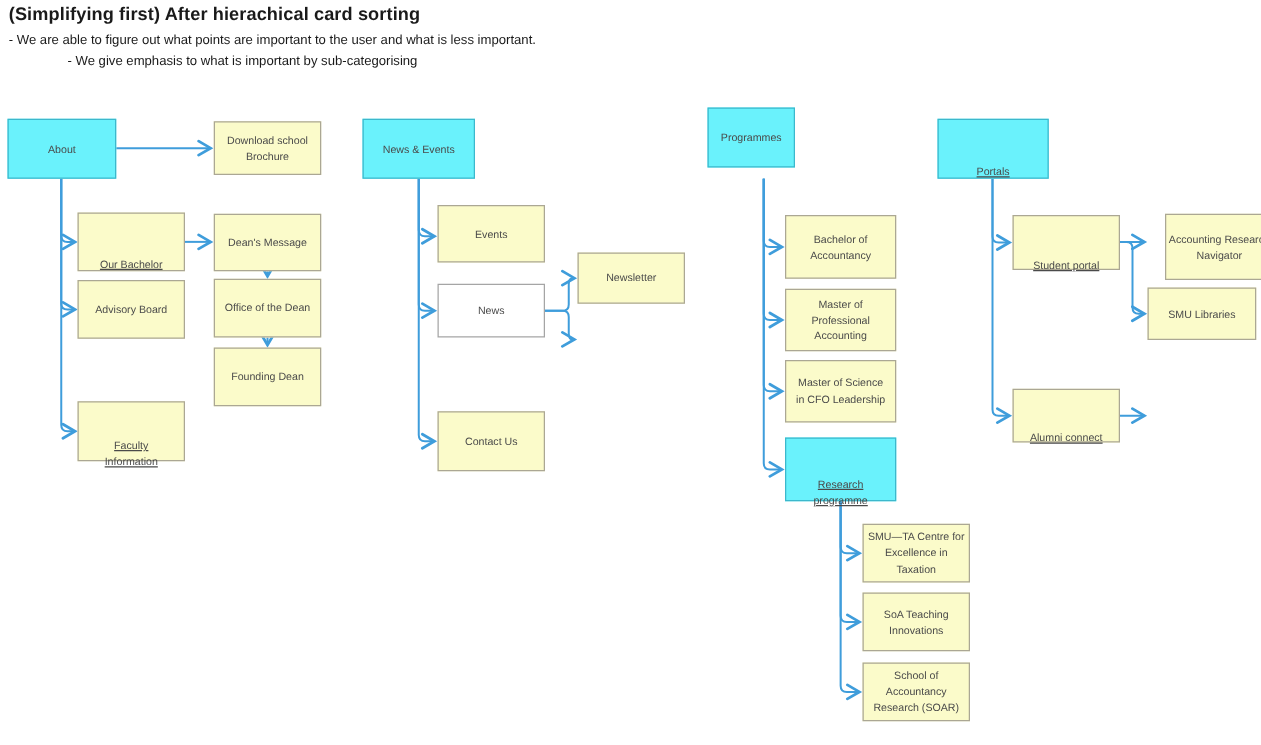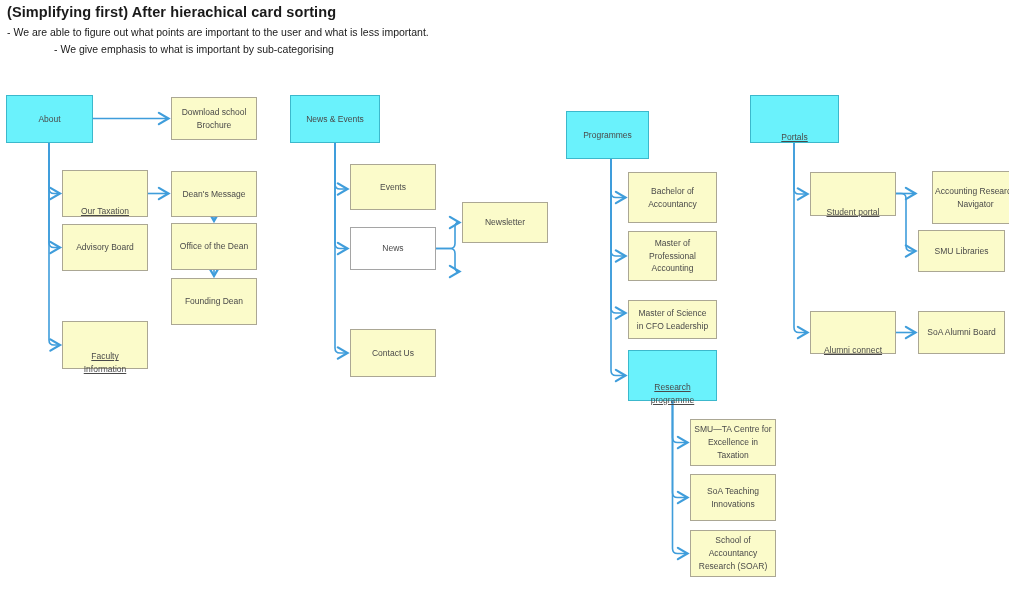--- a/index.html
+++ b/index.html
@@ -81,53 +81,52 @@
     <path class="conn" marker-end="url(#arrowhead)" d="M794,143 V189 Q794,194 799,194 H807.5"></path>
     <path class="conn" marker-end="url(#arrowhead)" d="M794,143 V327.5 Q794,332.5 799,332.5 H807.5"></path>
     <path class="conn" marker-end="url(#arrowhead)" d="M896,193.5 H915.5"></path>
     <path class="conn" marker-end="url(#arrowhead)" d="M896,193.5 H901 Q906,193.5 906,198.5 V246 Q906,251 911,251 H915.5"></path>
     <path class="conn" marker-end="url(#arrowhead)" d="M896,332.5 H915.5"></path>
   </svg>
 
   <div class="node cyan" style="left:6px;top:95px;width:87px;height:48px"><span class="lbl">About</span></div>
   <div class="node yellow" style="left:171px;top:97px;width:86px;height:43px"><span class="lbl">Download school
 Brochure</span></div>
-  <div class="node yellow" style="left:62px;top:170px;width:86px;height:47px"><span class="lbl link">Our Taxation</span></div>
+  <div class="node yellow" style="left:62px;top:170px;width:86px;height:47px"><span class="lbl link">Our Bachelor</span></div>
   <div class="node yellow" style="left:171px;top:171px;width:86px;height:46px"><span class="lbl">Dean's Message</span></div>
   <div class="node yellow" style="left:62px;top:224px;width:86px;height:47px"><span class="lbl">Advisory Board</span></div>
   <div class="node yellow" style="left:171px;top:223px;width:86px;height:47px"><span class="lbl">Office of the Dean</span></div>
   <div class="node yellow" style="left:171px;top:278px;width:86px;height:47px"><span class="lbl">Founding Dean</span></div>
   <div class="node yellow" style="left:62px;top:321px;width:86px;height:48px"><span class="lbl link">Faculty
 Information</span></div>
 
   <div class="node cyan" style="left:290px;top:95px;width:90px;height:48px"><span class="lbl">News &amp; Events</span></div>
   <div class="node yellow" style="left:350px;top:164px;width:86px;height:46px"><span class="lbl">Events</span></div>
   <div class="node white" style="left:350px;top:227px;width:86px;height:43px"><span class="lbl">News</span></div>
   <div class="node yellow" style="left:462px;top:202px;width:86px;height:41px"><span class="lbl">Newsletter</span></div>
   <div class="node yellow" style="left:350px;top:329px;width:86px;height:48px"><span class="lbl">Contact Us</span></div>
 
-  <div class="node cyan" style="left:566px;top:111px;width:83px;height:48px"><span class="lbl">Programmes</span></div>
+  <div class="node cyan" style="left:566px;top:86px;width:70px;height:48px"><span class="lbl">Programmes</span></div>
   <div class="node yellow" style="left:628px;top:172px;width:89px;height:51px"><span class="lbl">Bachelor of
 Accountancy</span></div>
   <div class="node yellow" style="left:628px;top:231px;width:89px;height:50px"><span class="lbl">Master of Professional
 Accounting</span></div>
-  <div class="node yellow" style="left:628px;top:300px;width:89px;height:39px"><span class="lbl">Master of Science
+  <div class="node yellow" style="left:628px;top:288px;width:89px;height:50px"><span class="lbl">Master of Science
 in CFO Leadership</span></div>
   <div class="node cyan" style="left:628px;top:350px;width:89px;height:51px"><span class="lbl link">Research
 programme</span></div>
   <div class="node yellow" style="left:690px;top:419px;width:86px;height:47px"><span class="lbl">SMU—TA Centre for
 Excellence in
 Taxation</span></div>
   <div class="node yellow" style="left:690px;top:474px;width:86px;height:47px"><span class="lbl">SoA Teaching
 Innovations</span></div>
   <div class="node yellow" style="left:690px;top:530px;width:86px;height:47px"><span class="lbl">School of
 Accountancy
 Research (SOAR)</span></div>
 
   <div class="node cyan" style="left:750px;top:95px;width:89px;height:48px"><span class="lbl link">Portals</span></div>
   <div class="node yellow" style="left:810px;top:172px;width:86px;height:44px"><span class="lbl link">Student portal</span></div>
   <div class="node yellow" style="left:932px;top:171px;width:87px;height:53px"><span class="lbl">Accounting Research
 Navigator</span></div>
   <div class="node yellow" style="left:918px;top:230px;width:87px;height:42px"><span class="lbl">SMU Libraries</span></div>
   <div class="node yellow" style="left:810px;top:311px;width:86px;height:43px"><span class="lbl link">Alumni connect</span></div>
-  <div class="node yellow" style="left:918px;top:311px;width:87px;height:43px"><span class="lbl">SoA Alumni Board</span></div>
 
 </div>
 
 </body></html>

